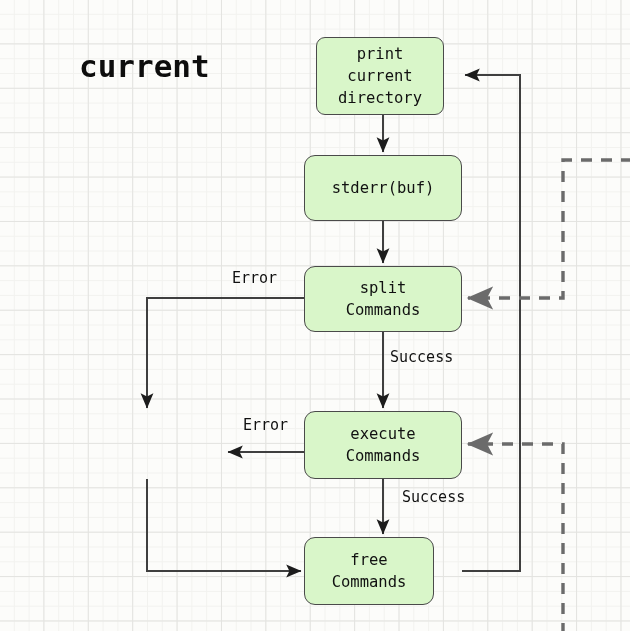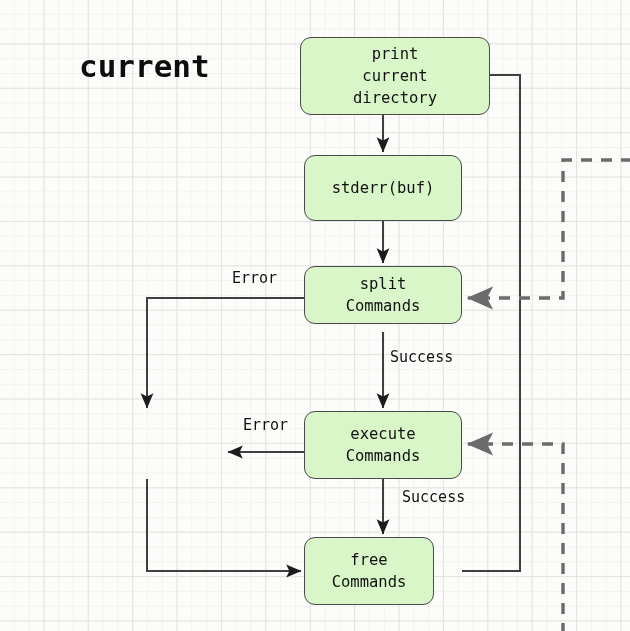--- a/index.html
+++ b/index.html
@@ -108,31 +108,31 @@
     <g stroke="#6b6b6b" stroke-width="3.4" fill="none" stroke-dasharray="11 9" stroke-linecap="butt">
 
       <path d="M632,160 L563,160 L563,298 L468,298" marker-end="url(#arrow-dashed)"></path>
 
       <path d="M563,634 L563,444 L468,444" marker-end="url(#arrow-dashed)"></path>
     </g>
   </svg>
 
   <div class="title" style="left:79px; top:48px;">current</div>
 
-  <div class="node" style="left:300px; top:37px; width:190px; height:78px;">
+  <div class="node" style="left:316px; top:37px; width:128px; height:78px;border-radius:9px;">
     <span>print</span>
     <span>current</span>
     <span>directory</span>
   </div>
 
   <div class="node" style="left:304px; top:155px; width:158px; height:66px;">
     <span>stderr(buf)</span>
   </div>
 
-  <div class="node" style="left:304px; top:266px; width:158px; height:58px;">
+  <div class="node" style="left:304px; top:266px; width:158px; height:66px;">
     <span>split</span>
     <span>Commands</span>
   </div>
 
 
   <div class="node" style="left:304px; top:411px; width:158px; height:68px;text-align:right;">
     <span>execute</span>
     <span>Commands</span>
   </div>
 

